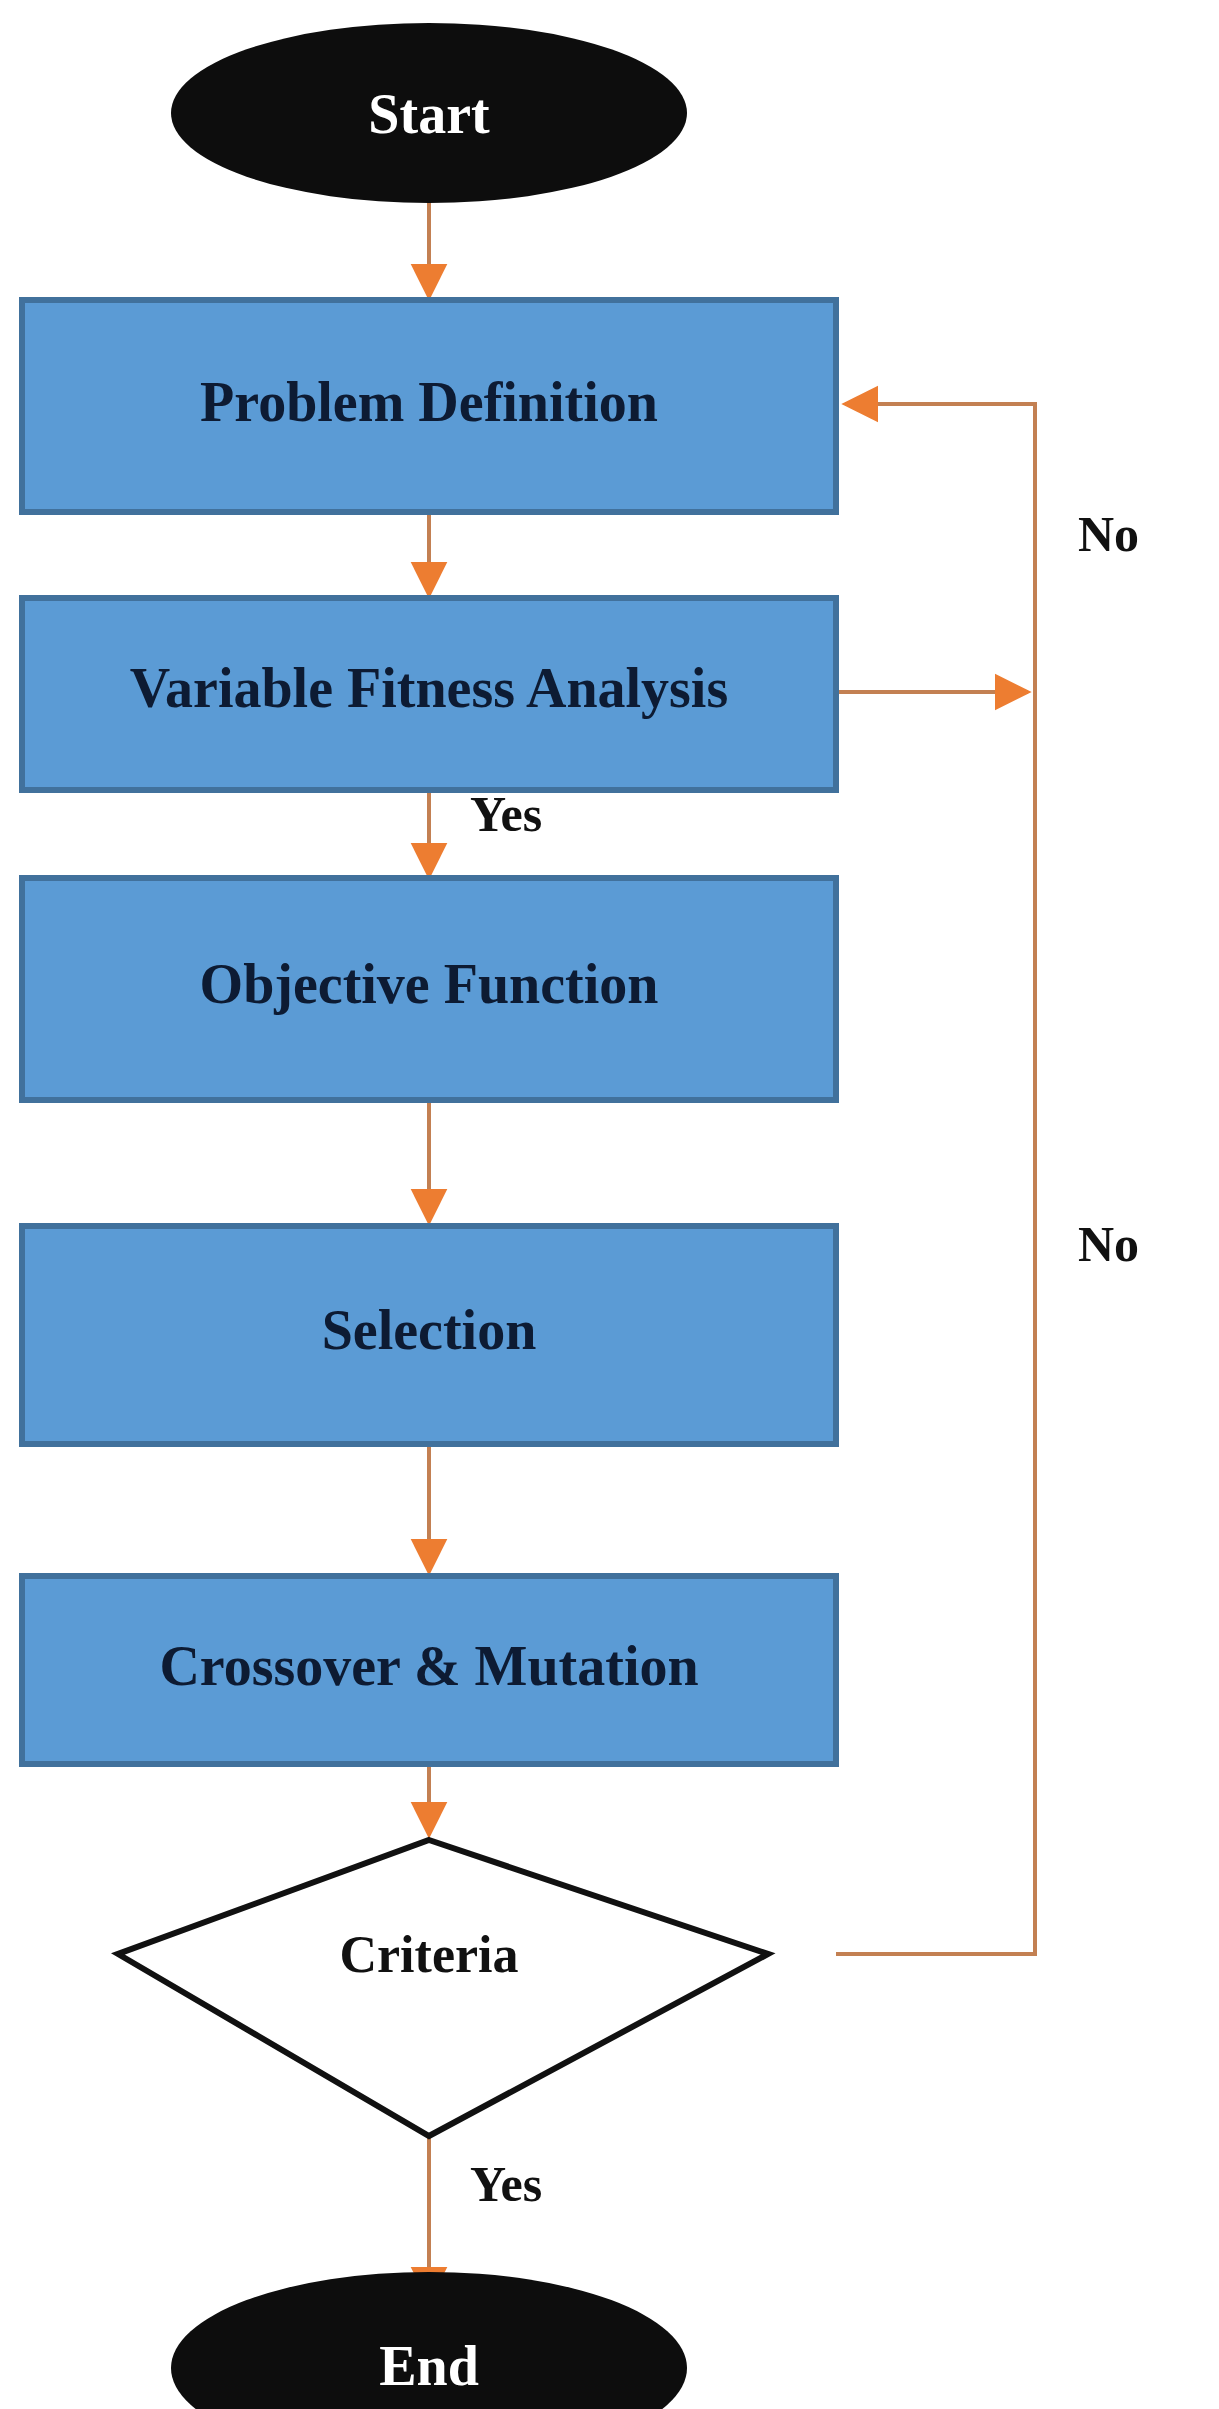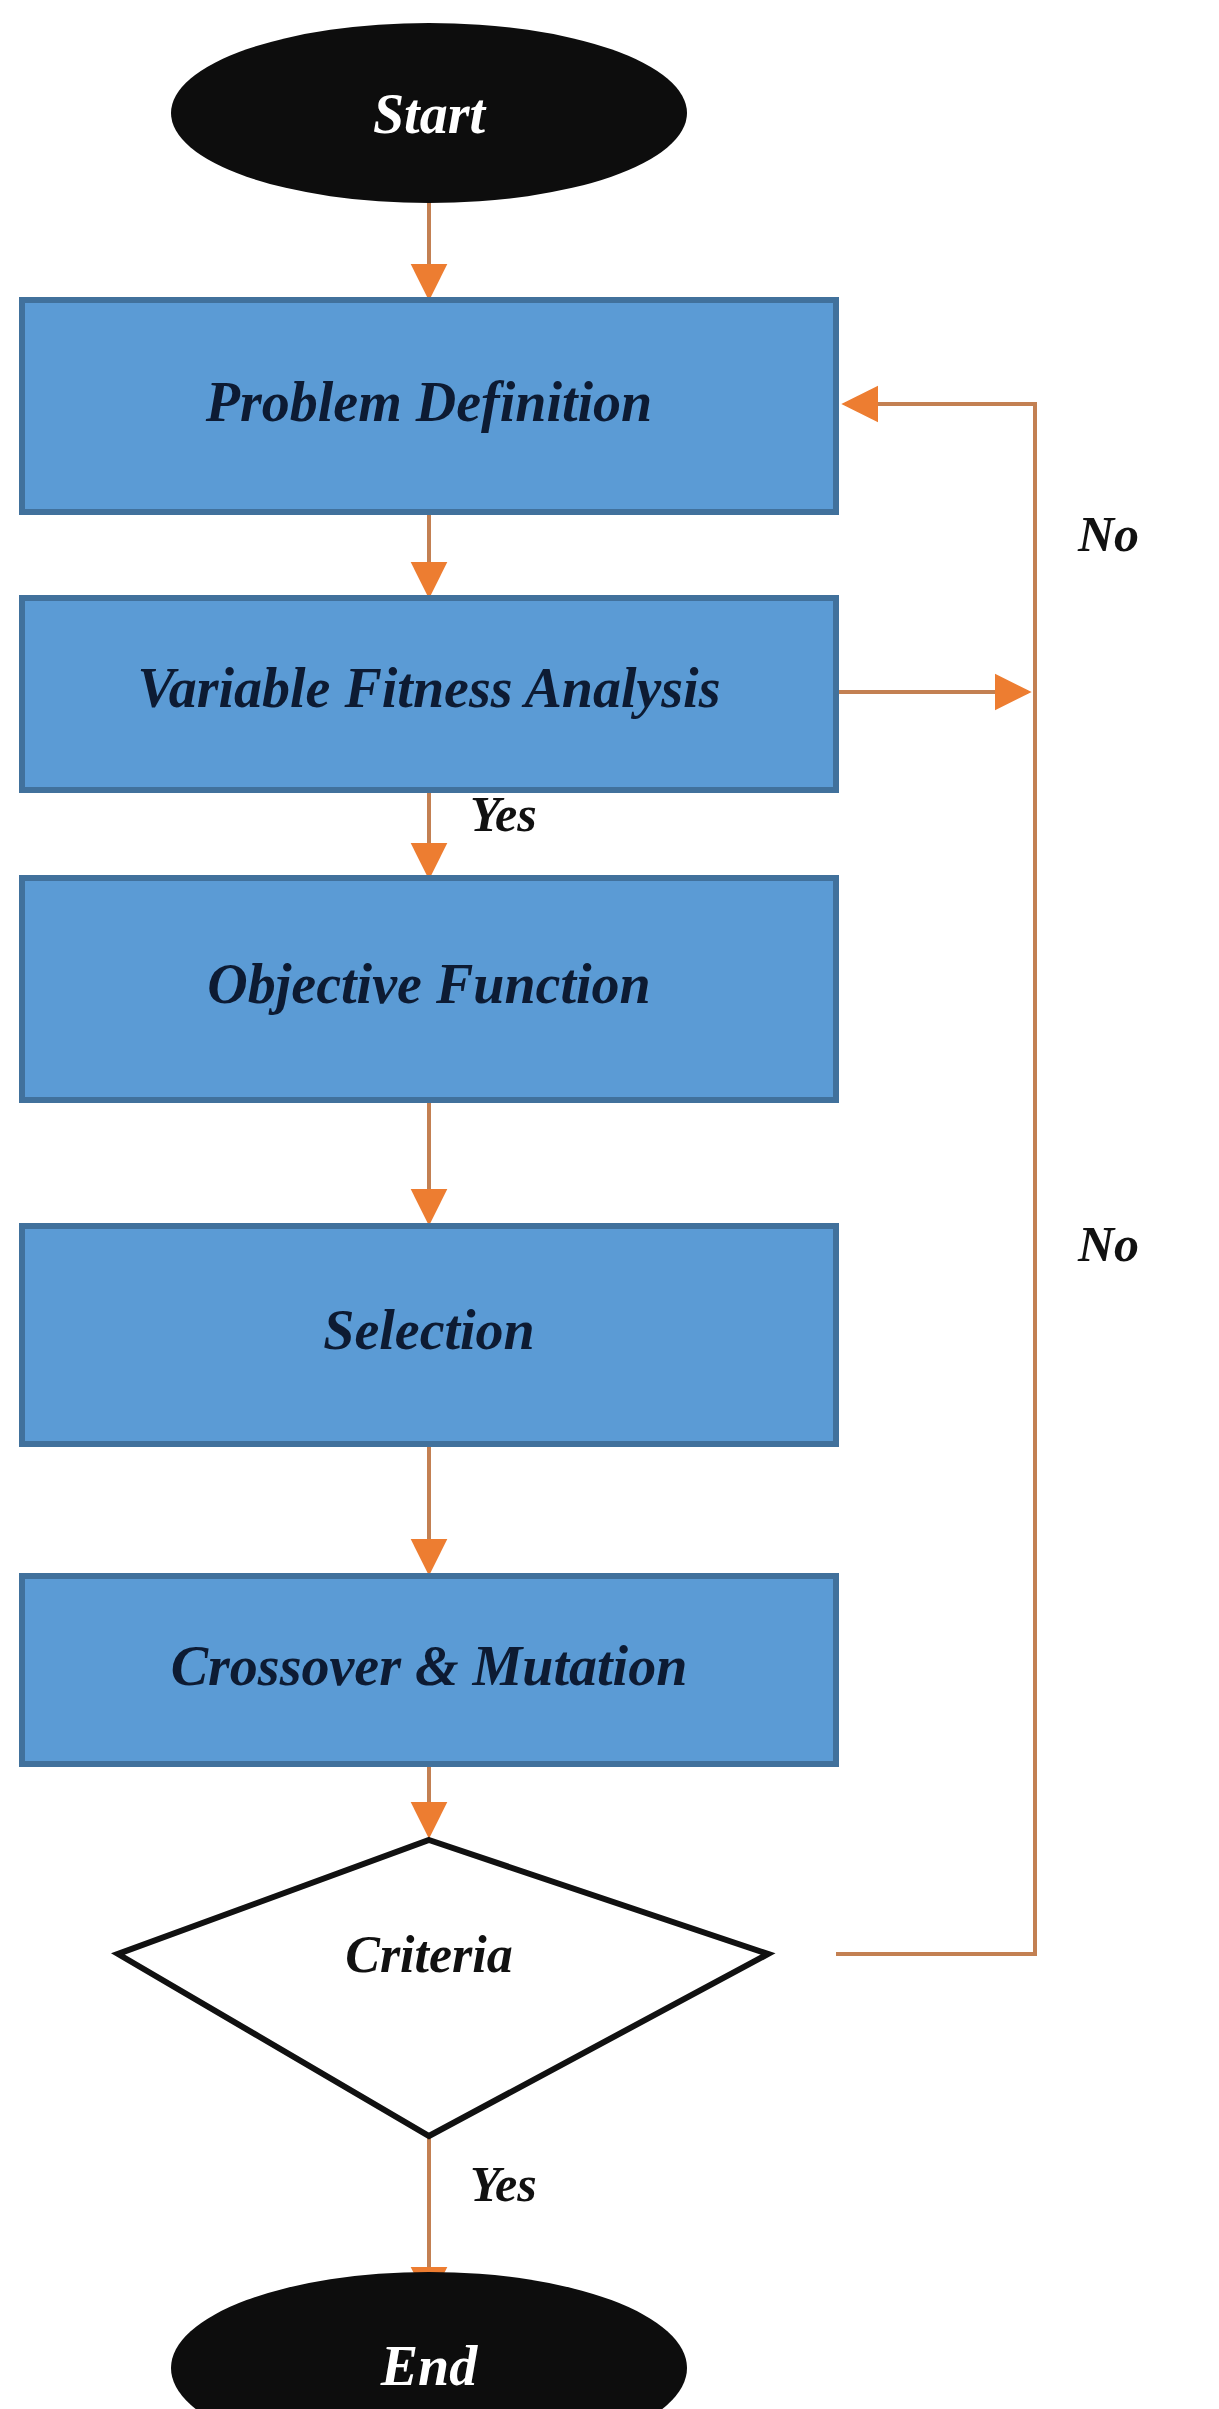--- a/index.html
+++ b/index.html
@@ -11,21 +11,20 @@
     width: 1219px;
     height: 2409px;
     font-family: "Liberation Serif", serif;
     overflow: hidden;
   }
   #flowchart-root {
     position: relative;
     width: 1120px;
     height: 2409px;
     background: #ffffff;
-    font-style: italic;
   }
   svg.fc {
     position: absolute;
     top: 0;
     left: 0;
     width: 1219px;
     height: 2409px;
     display: block;
   }
   .node-text {

